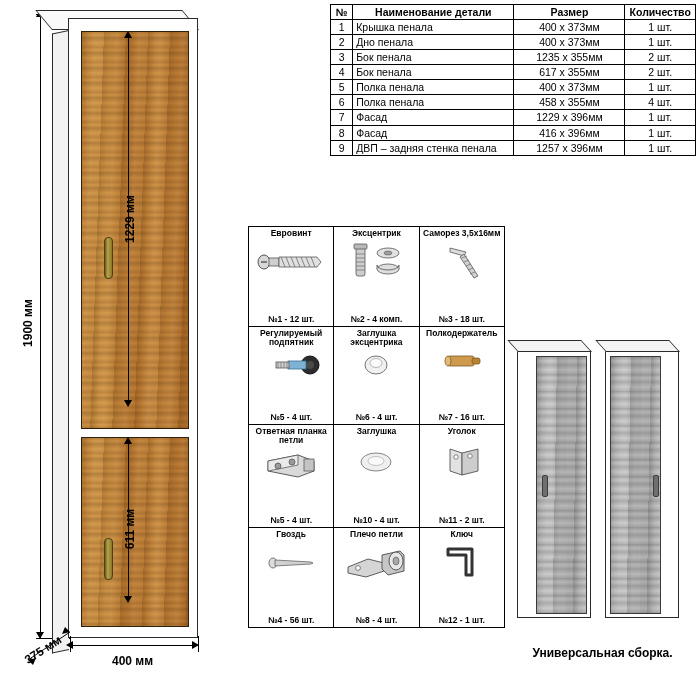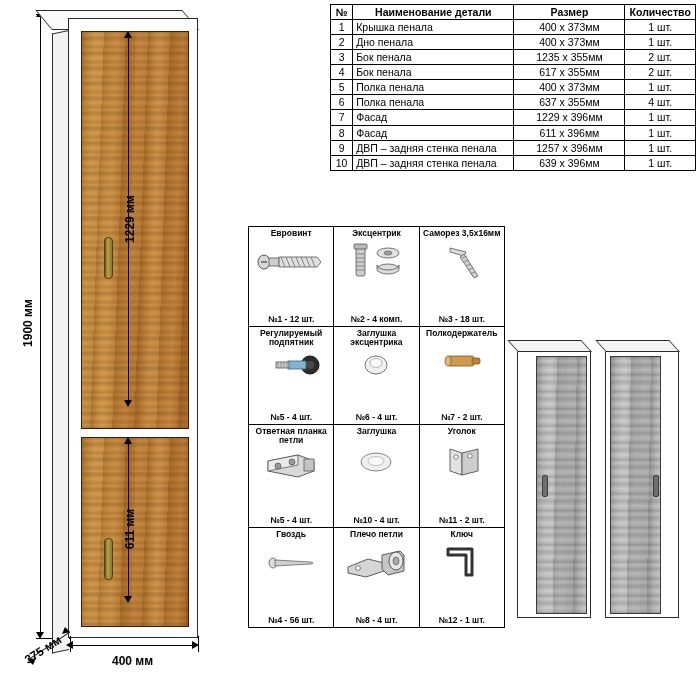--- a/index.html
+++ b/index.html
@@ -301,45 +301,39 @@
     </tr>
     <tr>
       <td>5</td>
       <td class="name">Полка пенала</td>
       <td>400 х 373мм</td>
       <td>1 шт.</td>
     </tr>
     <tr>
       <td>6</td>
       <td class="name">Полка пенала</td>
-      <td>637 х 355мм</td>
+      <td>458 х 355мм</td>
       <td>4 шт.</td>
     </tr>
     <tr>
       <td>7</td>
       <td class="name">Фасад</td>
       <td>1229 х 396мм</td>
       <td>1 шт.</td>
     </tr>
     <tr>
       <td>8</td>
       <td class="name">Фасад</td>
-      <td>611 х 396мм</td>
+      <td>416 х 396мм</td>
       <td>1 шт.</td>
     </tr>
     <tr>
       <td>9</td>
       <td class="name">ДВП – задняя стенка пенала</td>
       <td>1257 х 396мм</td>
-      <td>1 шт.</td>
-    </tr>
-    <tr>
-      <td>10</td>
-      <td class="name">ДВП – задняя стенка пенала</td>
-      <td>639 х 396мм</td>
       <td>1 шт.</td>
     </tr>
   </tbody>
 </table>
 
 <table id="hardware-grid">
   <tbody>
 
     <tr>
       <td>
@@ -430,21 +424,21 @@
       <td>
         <div class="hw">
           <div class="hw-title">Полкодержатель</div>
           <div class="hw-pic">
             <svg width="72" height="28" viewBox="0 0 72 28">
               <rect x="22" y="9" width="26" height="10" rx="2" fill="#cf9a4e" stroke="#7a5a25" stroke-width="0.8"></rect>
               <rect x="46" y="11" width="8" height="6" rx="2" fill="#b9832f" stroke="#7a5a25" stroke-width="0.8"></rect>
               <ellipse cx="22" cy="14" rx="3" ry="5" fill="#e0b877" stroke="#7a5a25" stroke-width="0.8"></ellipse>
             </svg>
           </div>
-          <div class="hw-qty">№7 - 2 шт.</div>
+          <div class="hw-qty">№7 - 16 шт.</div>
         </div>
       </td>
     </tr>
 
     <tr>
       <td>
         <div class="hw">
           <div class="hw-title">Ответная планка петли</div>
           <div class="hw-pic">
             <svg width="74" height="40" viewBox="0 0 74 40">
@@ -536,13 +530,14 @@
     <div class="gray-door">
       <div class="gray-handle" style="left:5px; top:118px;"></div>
     </div>
   </div>
   <div class="gray-cab right">
     <div class="gray-top"></div>
     <div class="gray-door" style="left:4px;">
       <div class="gray-handle" style="left:42px; top:118px;"></div>
     </div>
   </div>
+  <div id="assembly-caption">Универсальная сборка.</div>
 </div>
 
 </body></html>

